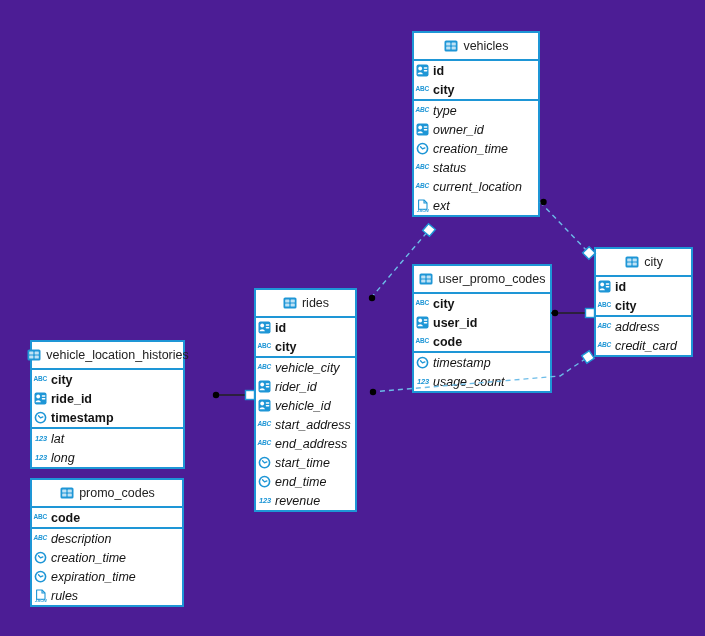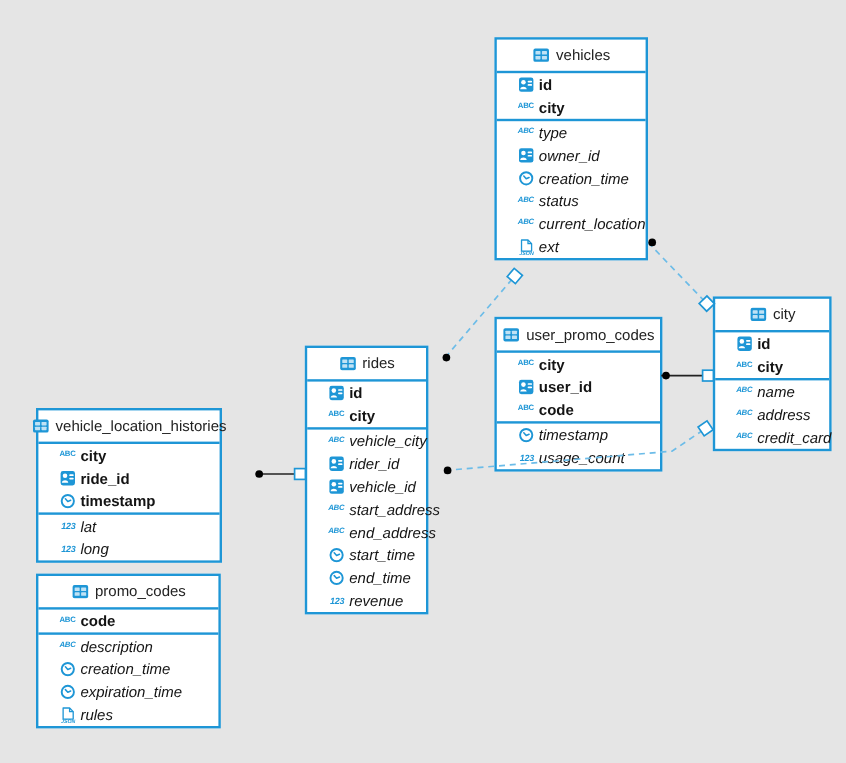--- a/index.html
+++ b/index.html
@@ -1,19 +1,19 @@
 <!DOCTYPE html>
 <html><head>
 <meta charset="utf-8">
 <style>
   html,body{margin:0;padding:0;background:#ffffff;}
   #canvas{
     position:relative;
     width:705px;height:636px;
-    background:#e5e5e5;
+    background:#4c1d95;
     font-family:"Liberation Sans", sans-serif;
     overflow:hidden;
   }
   .tbl{
     position:absolute;
     background:#fff;
     border:2px solid var(--blue);
     box-sizing:border-box;
   }
   .hdr{
@@ -26,21 +26,21 @@
   }
   .tname{
     font-size:12.5px;color:#222;
   }
   .sec{display:block;}
   .sec.fields{border-top:2px solid var(--blue);font-style:italic;}
   .row{
     height:19px;
     display:flex;align-items:center;
     gap:4px;
-    padding:0 4px 0 16px;
+    padding:0 4px 0 0;
     white-space:nowrap;
   }
   .cname{font-size:12.5px;color:#141414;}
   .sec.pk .cname{font-weight:bold;}
   .icn{
     width:15px;height:14px;
     display:inline-flex;align-items:center;justify-content:flex-end;
     flex:0 0 auto;
   }
   .typetxt{
@@ -227,26 +227,20 @@
           <span class="cname">id</span>
         </div>
         <div class="row">
           <span class="icn">
             <span class="typetxt">ABC</span>
           </span>
           <span class="cname">city</span>
         </div>
       </div>
       <div class="sec fields">
-        <div class="row">
-          <span class="icn">
-            <span class="typetxt">ABC</span>
-          </span>
-          <span class="cname">name</span>
-        </div>
         <div class="row">
           <span class="icn">
             <span class="typetxt">ABC</span>
           </span>
           <span class="cname">address</span>
         </div>
         <div class="row">
           <span class="icn">
             <span class="typetxt">ABC</span>
           </span>

